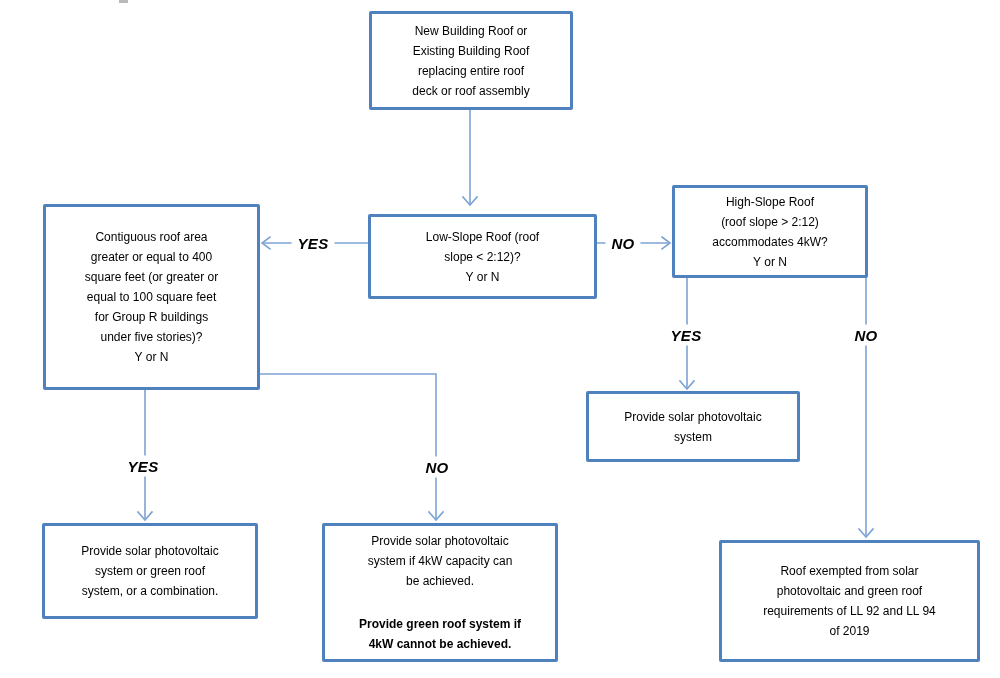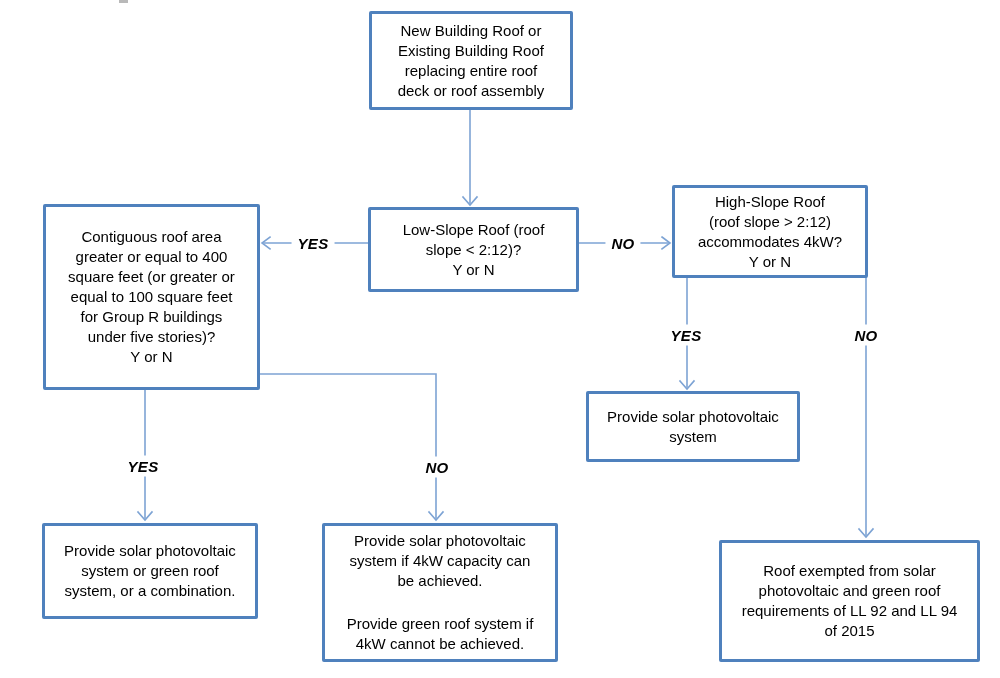--- a/index.html
+++ b/index.html
@@ -36,40 +36,40 @@
     position: absolute;
     border: 3px solid var(--box-border);
     border-radius: 2px;
     background: var(--bg);
     display: flex;
     flex-direction: column;
     align-items: center;
     justify-content: center;
     text-align: center;
     z-index: 2;
-    font-size: 15px;
+    font-size: 12px;
     line-height: 20px;
   }
   .node-text { white-space: pre-line; }
-  .node-text + .node-text { margin-top: 23px; }
+  .node-text + .node-text { margin-top: 23px; font-weight: bold; }
   .edge-label {
     position: absolute;
     transform: translate(-50%, -50%);
     background: var(--bg);
     font-weight: bold;
     font-size: 15px;
     letter-spacing: 0.3px;
     padding: 2px 6px;
     z-index: 3;
     white-space: nowrap;
     font-style: italic;
   }
   
   #n-start        { left: 369px; top: 11px;  width: 204px; height: 99px; }
-  #n-low-slope    { left: 368px; top: 207px; width: 211px; height: 85px; }
+  #n-low-slope    { left: 368px; top: 214px; width: 229px; height: 85px; }
   #n-contiguous   { left: 43px;  top: 204px; width: 217px; height: 186px; }
   #n-high-slope   { left: 672px; top: 185px; width: 196px; height: 93px; }
   #n-provide-pv   { left: 586px; top: 391px; width: 214px; height: 71px; }
   #n-exempt       { left: 719px; top: 540px; width: 261px; height: 122px; }
   #n-pv-or-green  { left: 42px;  top: 523px; width: 216px; height: 96px; }
   #n-pv-if-4kw    { left: 322px; top: 523px; width: 236px; height: 139px; }
   
   #l-ls-yes  { left: 313px; top: 243px; }
   #l-ls-no   { left: 623px; top: 243px; }
   #l-hs-yes  { left: 686px; top: 335px; }
@@ -161,21 +161,21 @@
 
   <div class="node" id="n-provide-pv">
     <span class="node-text">Provide solar photovoltaic
 system</span>
   </div>
 
   <div class="node" id="n-exempt">
     <span class="node-text">Roof exempted from solar
 photovoltaic and green roof
 requirements of LL 92 and LL 94
-of 2015</span>
+of 2019</span>
   </div>
 
   <div class="node" id="n-pv-or-green">
     <span class="node-text">Provide solar photovoltaic
 system or green roof
 system, or a combination.</span>
   </div>
 
   <div class="node" id="n-pv-if-4kw">
     <span class="node-text">Provide solar photovoltaic

